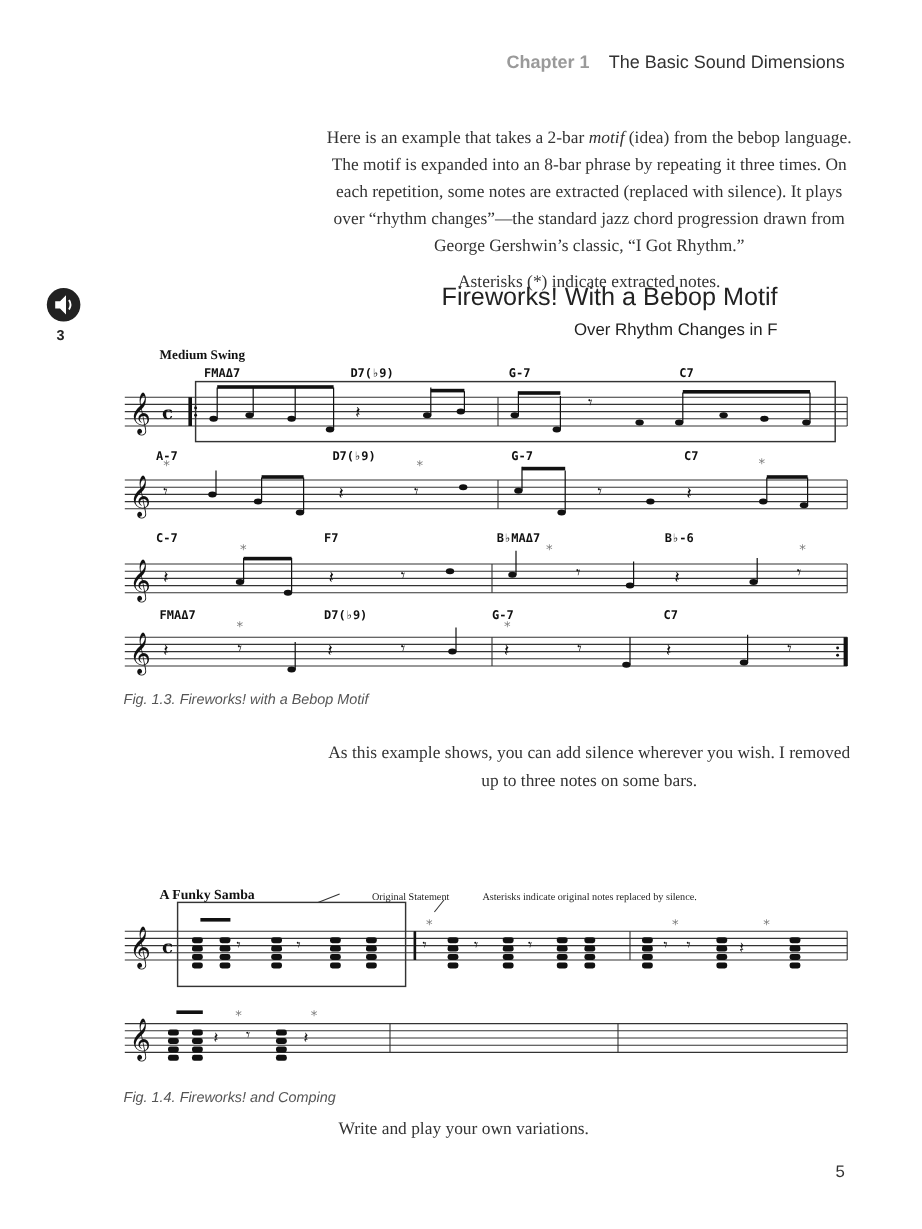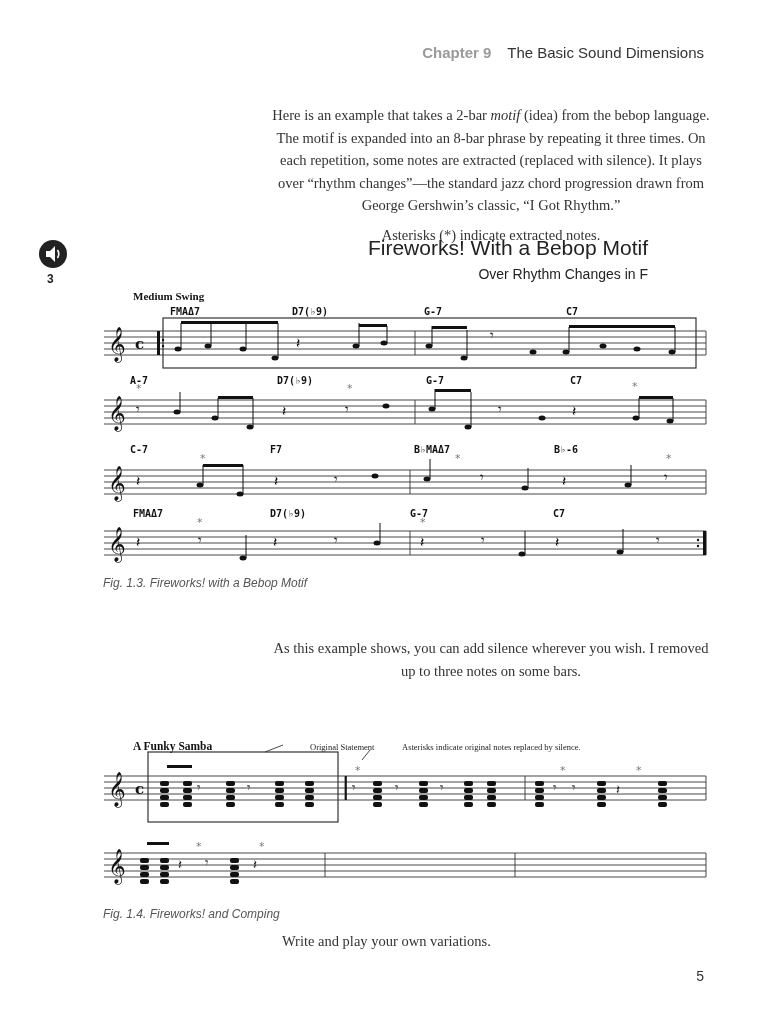--- a/index.html
+++ b/index.html
@@ -18,21 +18,21 @@
   .chord { position:absolute; font-family:"DejaVu Sans Mono", monospace; font-size:10px; font-weight:bold; color:#111; }
   .caption { position:absolute; left:103px; font-family:Liberation Sans, sans-serif; font-style:italic; font-size:12px; color:#555; }
   .anno { position:absolute; font-family:"Liberation Serif", serif; font-size:8.5px; color:#222;padding-left:28px; }
   .pagenum { position:absolute; right:64px; top:968px; font-size:14px; color:#333; }
   svg { position:absolute; left:0; top:0; }
 </style>
 </head>
 <body>
 
 <div class="header">
-  <span class="ch">Chapter 9</span>
+  <span class="ch">Chapter 1</span>
   <span>The Basic Sound Dimensions</span>
 </div>
 
 <div class="para" style="top:104px;">
   <p><span>Here is an example that takes a 2-bar </span><i>motif</i><span> (idea) from the bebop language. The motif is expanded into an 8-bar phrase by repeating it three times. On each repetition, some notes are extracted (replaced with silence). It plays over “rhythm changes”—the standard jazz chord progression drawn from George Gershwin’s classic, “I Got Rhythm.”</span></p>
   <p>Asterisks (*) indicate extracted notes.</p>
 </div>
 
 <div class="speaker">
   <svg width="28" height="28" viewBox="0 0 28 28" style="position:absolute;left:0;top:0">
@@ -61,21 +61,21 @@
 <div class="chord" style="left:414px;top:444px">B♭MAΔ7</div>
 <div class="chord" style="left:554px;top:444px">B♭-6</div>
 
 <div class="chord" style="left:133px;top:508px">FMAΔ7</div>
 <div class="chord" style="left:270px;top:508px">D7(♭9)</div>
 <div class="chord" style="left:410px;top:508px">G-7</div>
 <div class="chord" style="left:553px;top:508px">C7</div>
 
 <div class="caption" style="top:576px">Fig. 1.3. Fireworks! with a Bebop Motif</div>
 
-<div class="para" style="top:617px;margin-top:20px;">
+<div class="para" style="top:617px;">
   <p>As this example shows, you can add silence wherever you wish. I removed up to three notes on some bars.</p>
 </div>
 
 <div class="tempo" style="left:133px;top:740px;font-size:11.5px">A Funky Samba</div>
 <div class="anno" style="left:282px;top:742px">Original Statement</div>
 <div class="anno" style="left:374px;top:742px">Asterisks indicate original notes replaced by silence.</div>
 
 <div class="caption" style="top:907px">Fig. 1.4. Fireworks! and Comping</div>
 <div class="para" style="top:930px;left:282px;">Write and play your own variations.</div>
 <div class="pagenum">5</div>

